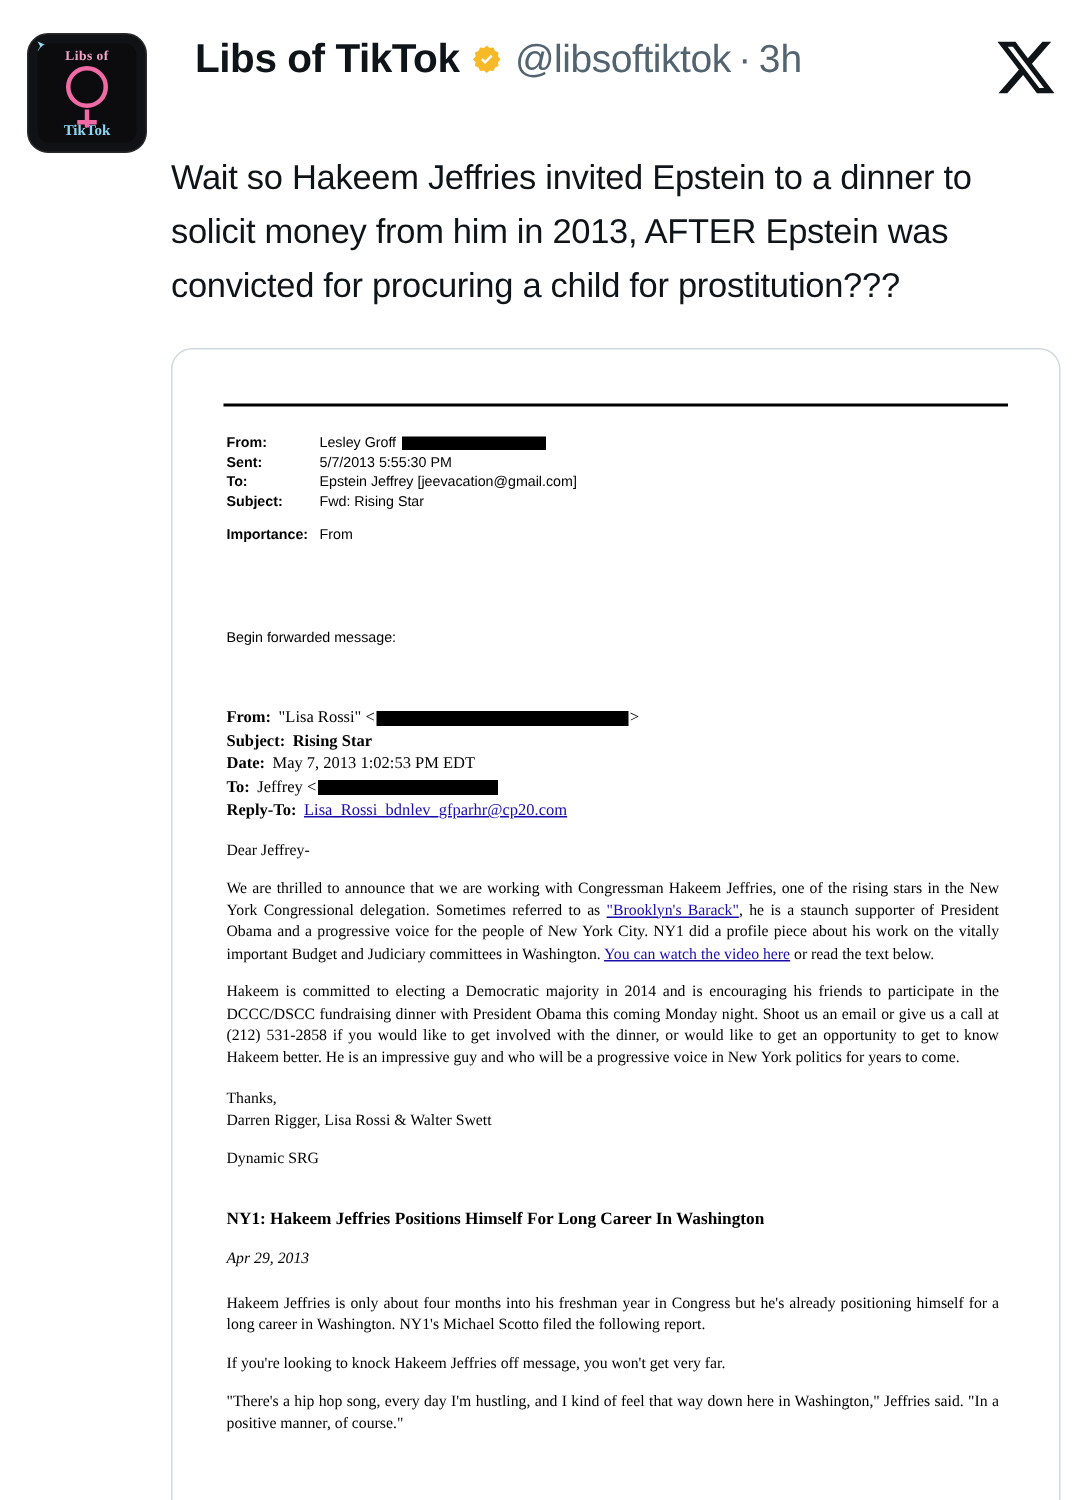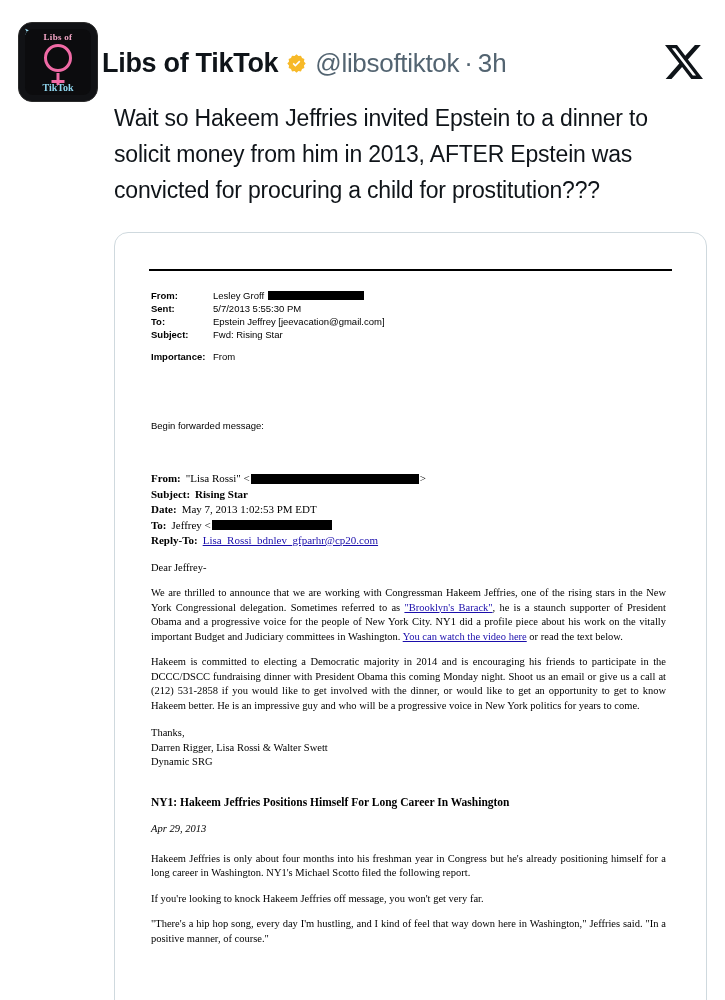--- a/index.html
+++ b/index.html
@@ -13,21 +13,21 @@
     width: 725px;
     min-height: 1000px;
     position: relative;
     background: #ffffff;
     overflow: hidden;
   }
 
   
   .tweet-header {
     display: flex;
-    align-items: center;
+    align-items: flex-start;
     padding: 22px 18px 0 18px;
   }
   .avatar {
     width: 80px;
     height: 80px;
     flex: 0 0 80px;
     border-radius: 14px;
     background: #111215;
     position: relative;
     overflow: hidden;
@@ -92,21 +92,21 @@
     position: absolute;
     top: 4px;
     left: 5px;
     color: #9fe0f5;
     font-size: 10px;
     line-height: 10px;
   }
 
   .name-block {
     flex: 1 1 auto;
-    padding-left: 4px;
+    padding-left: 32px;
     padding-top: 2px;
     min-width: 0;
   }
   .name-line {
     display: flex;
     align-items: center;
     flex-wrap: wrap;
     gap: 0px;
   }
   .display-name {
@@ -345,21 +345,21 @@
     <div class="body-txt">Dear Jeffrey-</div>
 
     <div class="body-txt p">
       <span>We are thrilled to announce that we are working with Congressman Hakeem Jeffries, one of the rising stars in the New York Congressional delegation. Sometimes referred to as </span><span class="link">"Brooklyn's Barack"</span><span>, he is a staunch supporter of President Obama and a progressive voice for the people of New York City. NY1 did a profile piece about his work on the vitally important Budget and Judiciary committees in Washington. </span><span class="link">You can watch the video here</span><span> or read the text below.</span>
     </div>
 
     <div class="body-txt p">Hakeem is committed to electing a Democratic majority in 2014 and is encouraging his friends to participate in the DCCC/DSCC fundraising dinner with President Obama this coming Monday night. Shoot us an email or give us a call at (212) 531-2858 if you would like to get involved with the dinner, or would like to get an opportunity to get to know Hakeem better. He is an impressive guy and who will be a progressive voice in New York politics for years to come.</div>
 
     <div class="body-txt sig">Thanks,</div>
     <div class="body-txt" style="margin-top:0">Darren Rigger, Lisa Rossi &amp; Walter Swett</div>
-    <div class="body-txt" style="margin-top:0">Dynamic SRG</div>
+    <div class="body-txt" style="margin-top:11px">Dynamic SRG</div>
 
     <div class="article-title">NY1: Hakeem Jeffries Positions Himself For Long Career In Washington</div>
 
     <div class="article-meta">Apr 29, 2013</div>
 
     <div class="body-txt" style="margin-top:16px">Hakeem Jeffries is only about four months into his freshman year in Congress but he's already positioning himself for a long career in Washington. NY1's Michael Scotto filed the following report.</div>
     <div class="body-txt p">If you're looking to knock Hakeem Jeffries off message, you won't get very far.</div>
     <div class="body-txt p">"There's a hip hop song, every day I'm hustling, and I kind of feel that way down here in Washington," Jeffries said. "In a positive manner, of course."</div>
 
   </div>

